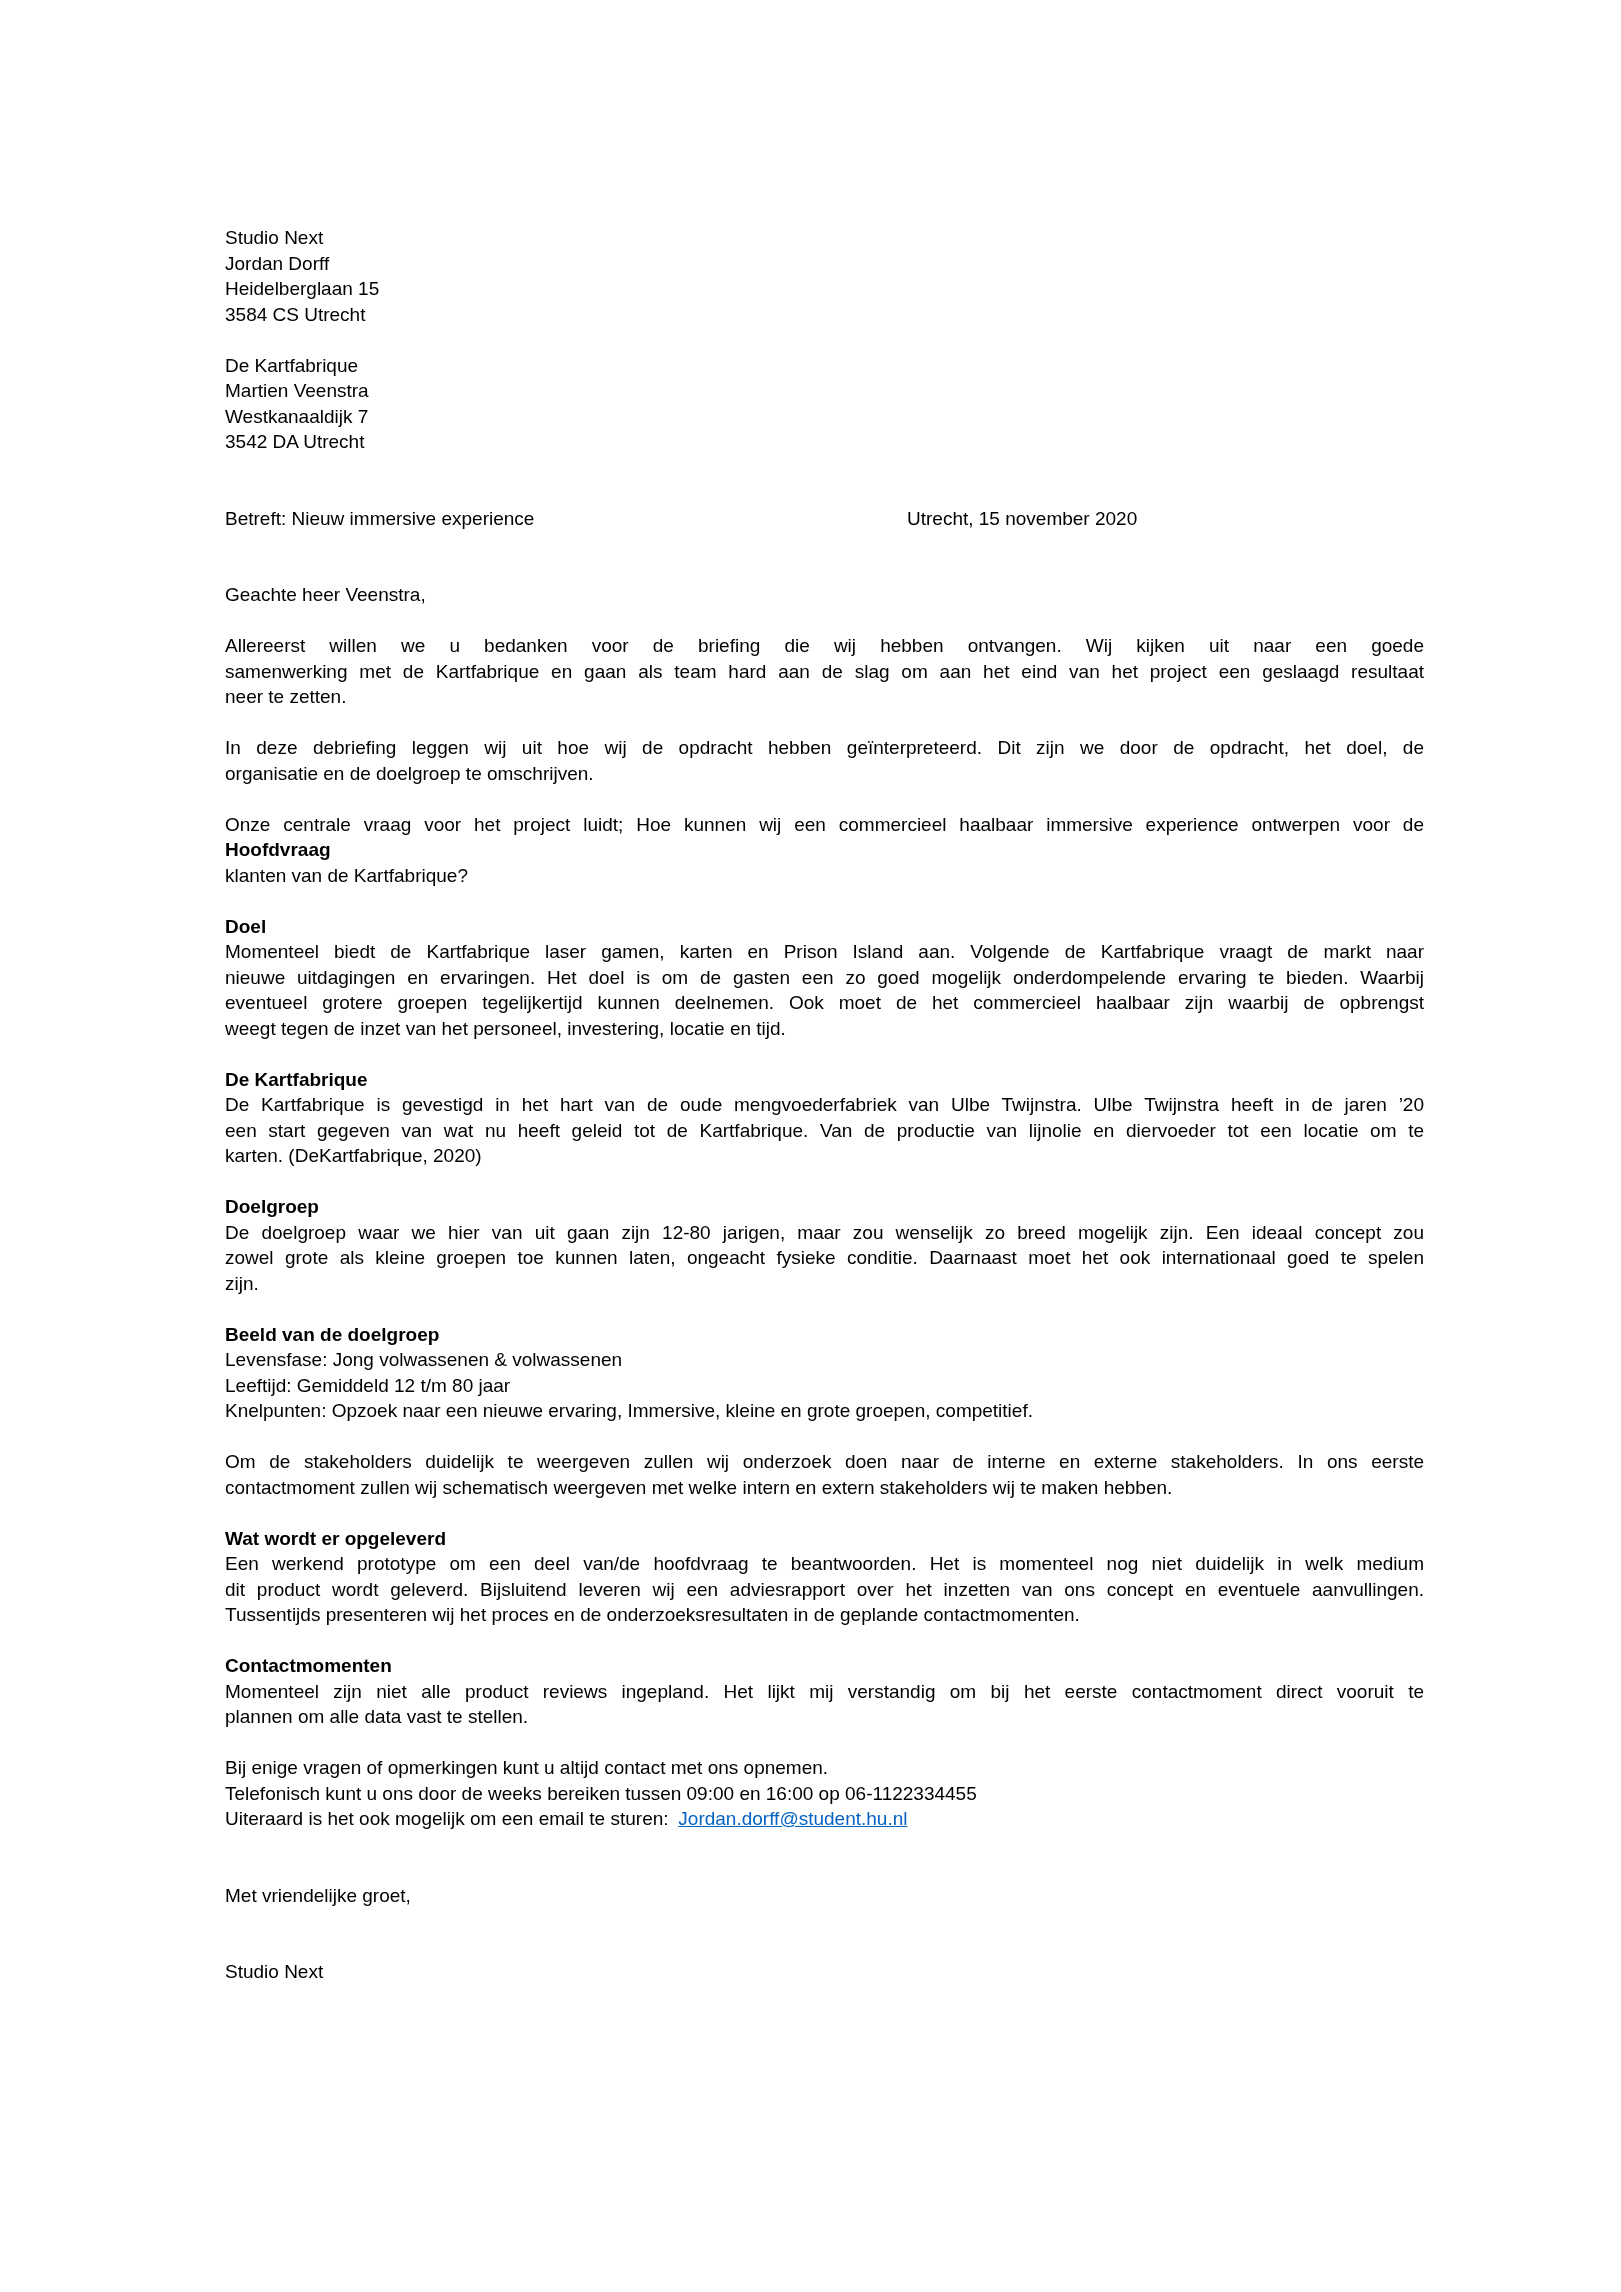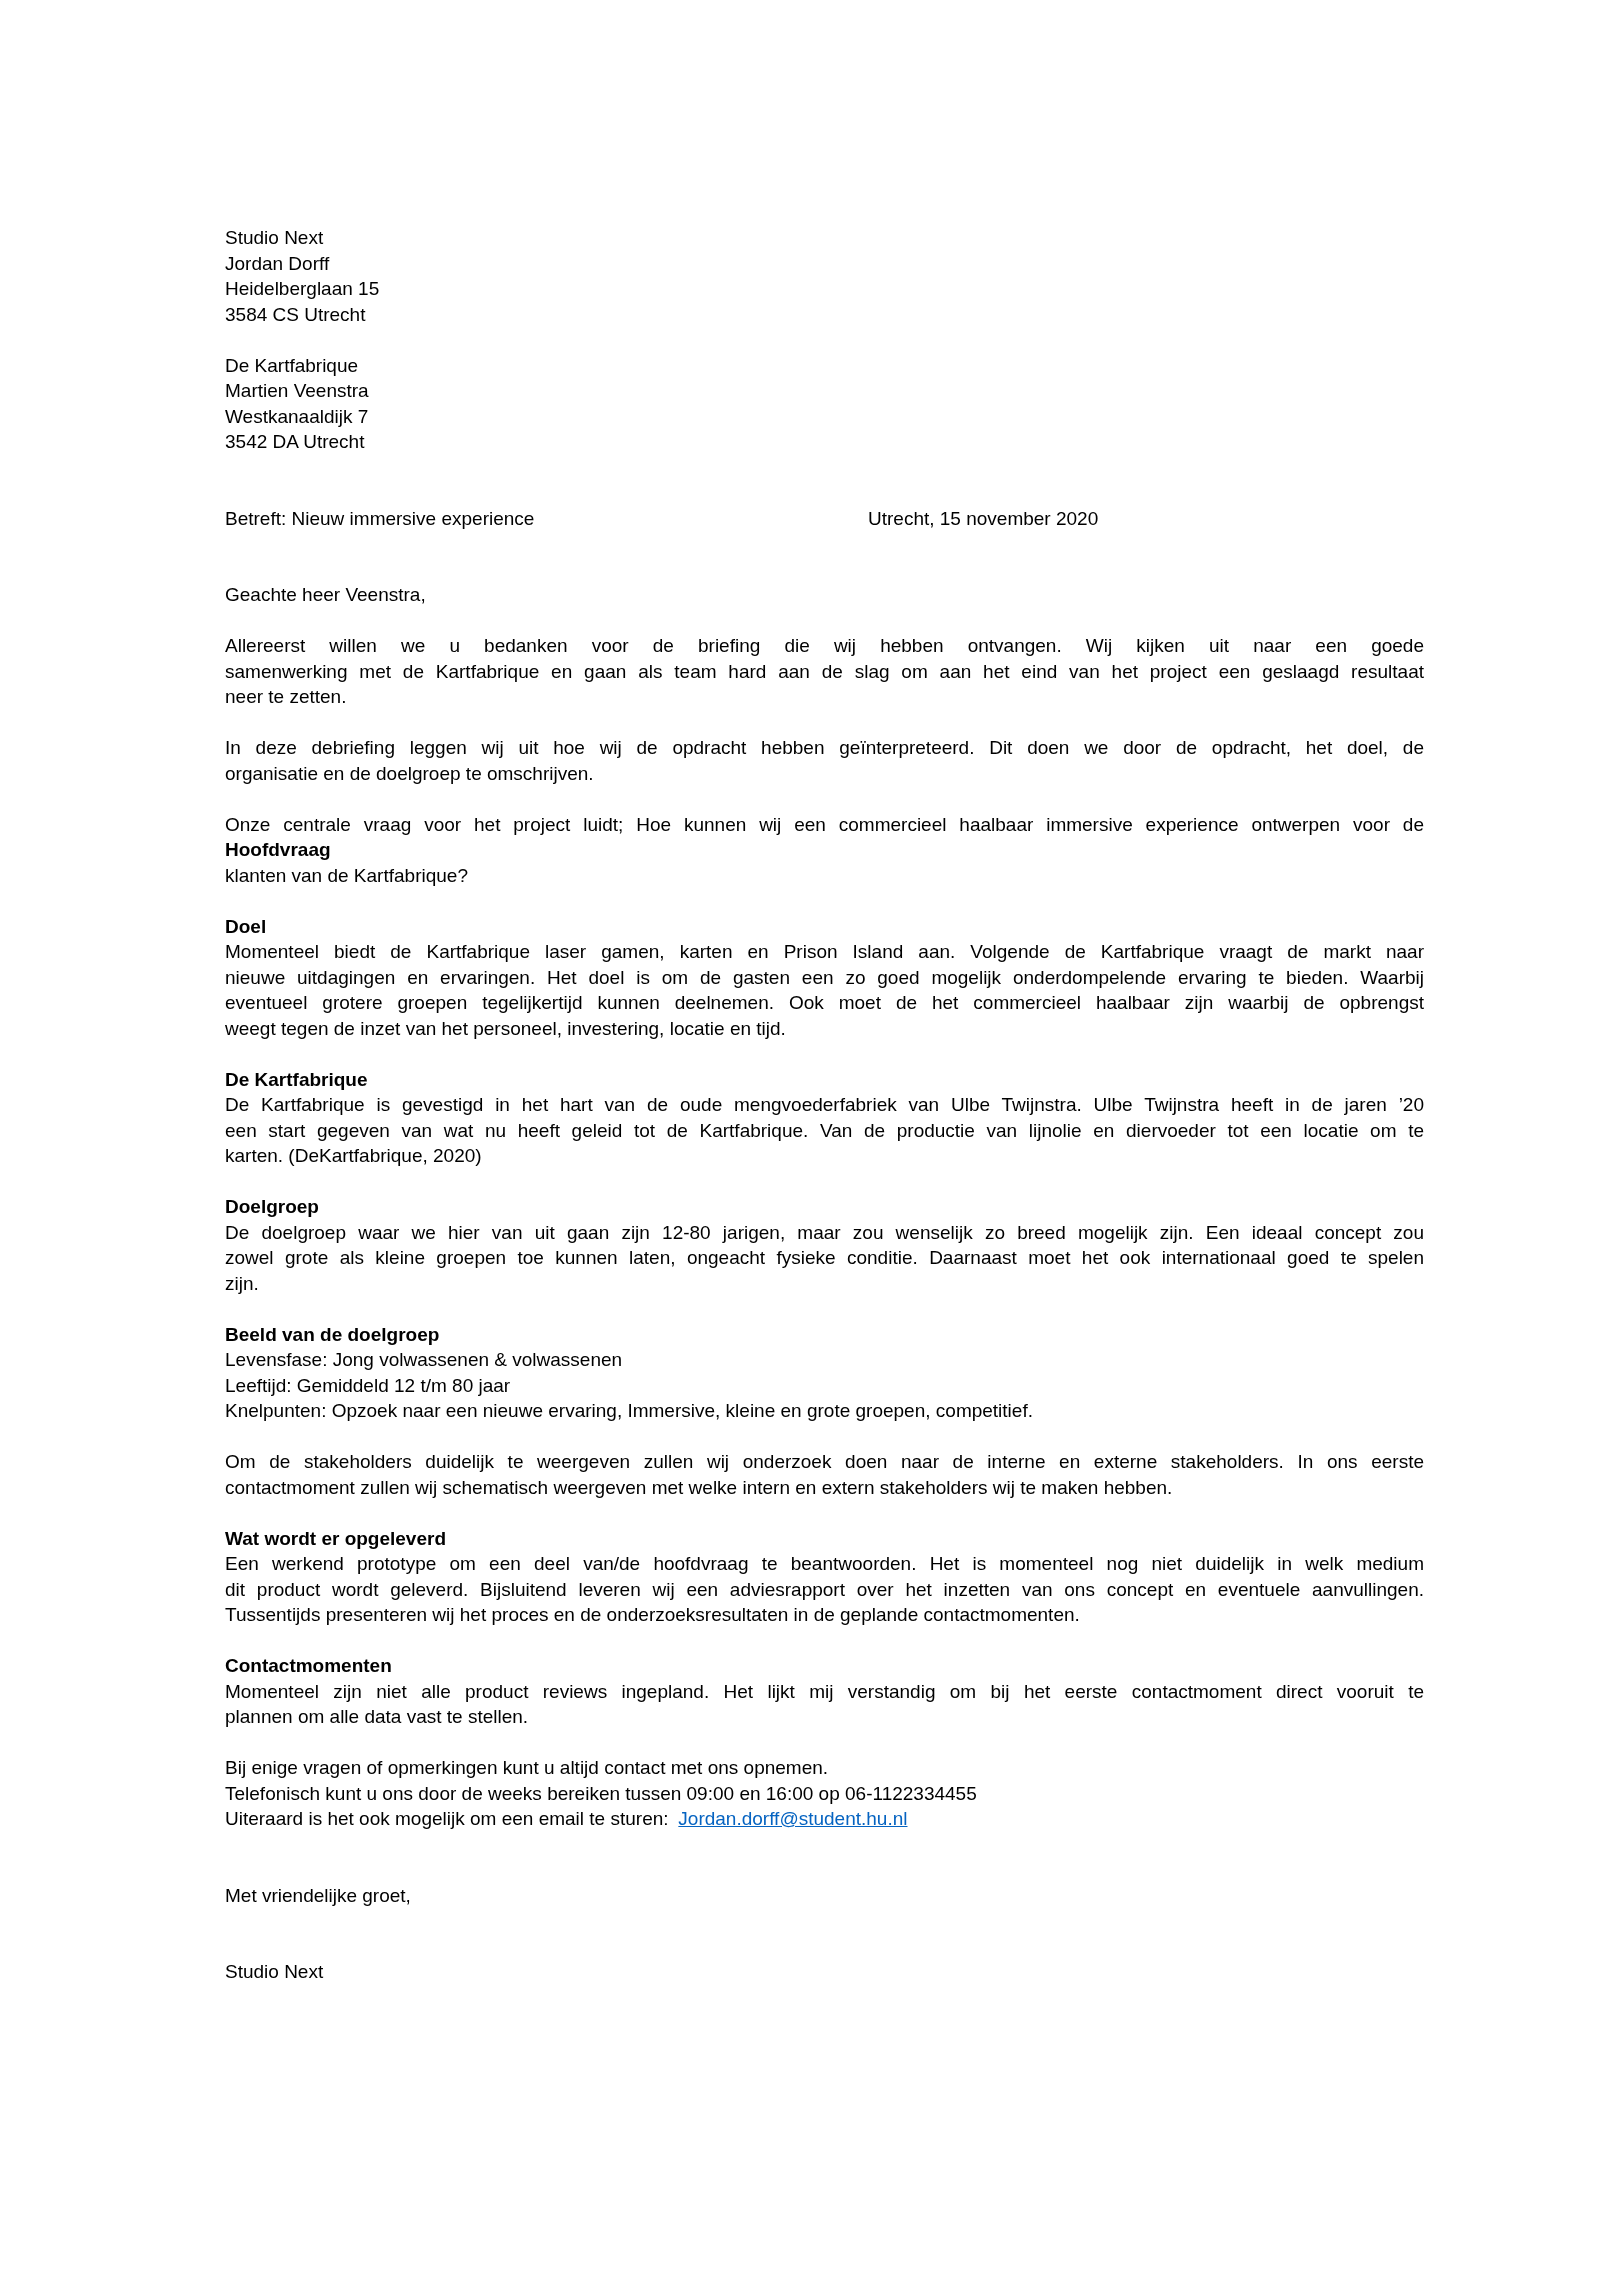--- a/index.html
+++ b/index.html
@@ -14,21 +14,21 @@
     line-height: 25.5px;
   }
   .page { padding: 225px 197px 0 193px; margin-left: 32px; }
   .line { min-height: 25.5px; }
   .jl { text-align: justify; text-align-last: justify; }
   .heading { font-weight: 700; }
   .block { }
   .mb1 { margin-bottom: 25.5px; }
   .mb2 { margin-bottom: 51px; }
   .subject-row { position: relative; }
-  .date { position: absolute; left: 643px; top: 0; white-space: nowrap; }
+  .date { position: absolute; left: 682px; top: 0; white-space: nowrap; }
   a.email { text-decoration: underline; margin-left: 9.8px; cursor: pointer; text-align: right; }
 </style>
 </head>
 <body>
 
 <div class="page">
 
   <div class="block mb1">
     <div class="line">Studio Next</div>
     <div class="line">Jordan Dorff</div>
@@ -50,21 +50,21 @@
 
   <div class="block mb1 line">Geachte heer Veenstra,</div>
 
   <div class="block mb1">
     <div class="line jl">Allereerst willen we u bedanken voor de briefing die wij hebben ontvangen. Wij kijken uit naar een goede</div>
     <div class="line jl">samenwerking met de Kartfabrique en gaan als team hard aan de slag om aan het eind van het project een geslaagd resultaat</div>
     <div class="line">neer te zetten.</div>
   </div>
 
   <div class="block mb1">
-    <div class="line jl">In deze debriefing leggen wij uit hoe wij de opdracht hebben geïnterpreteerd. Dit doen we door de opdracht, het doel, de</div>
+    <div class="line jl">In deze debriefing leggen wij uit hoe wij de opdracht hebben geïnterpreteerd. Dit zijn we door de opdracht, het doel, de</div>
     <div class="line">organisatie en de doelgroep te omschrijven.</div>
   </div>
 
   <section class="block mb1">
     <div class="line jl">Onze centrale vraag voor het project luidt; Hoe kunnen wij een commercieel haalbaar immersive experience ontwerpen voor de</div>
     <div class="line heading">Hoofdvraag</div>
     <div class="line">klanten van de Kartfabrique?</div>
   </section>
 
   <section class="block mb1">

